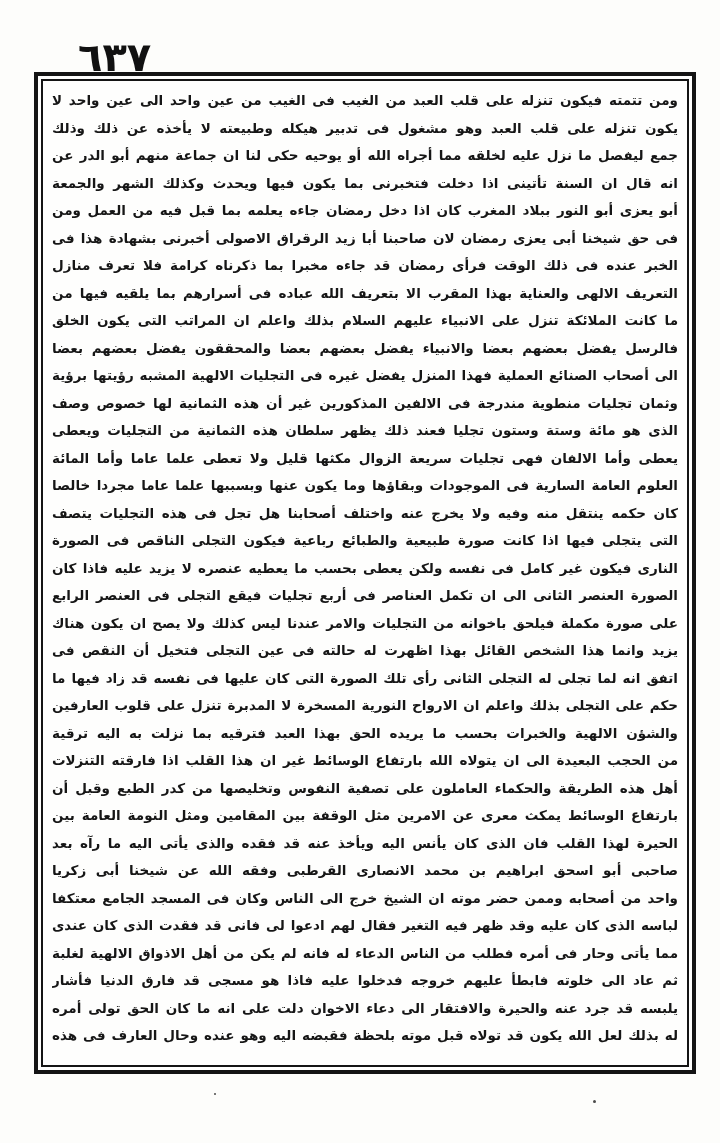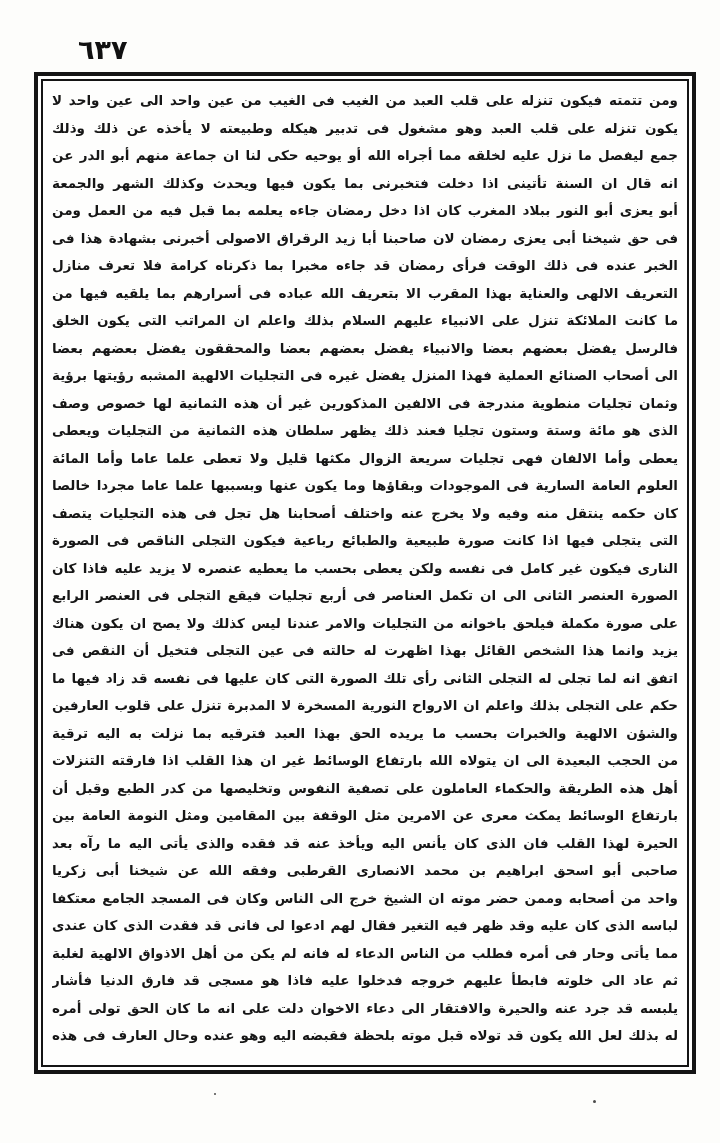--- a/index.html
+++ b/index.html
@@ -5,21 +5,21 @@
   html,body{margin:0;padding:0;}
   body{
     width:720px;height:1143px;position:relative;
     background:#fdfdfb;
     font-family:"DejaVu Sans", sans-serif;
     color:#161616;
     overflow:hidden;
   }
   .page-number{
     position:absolute;top:34px;left:78px;
-    font-size:27px;font-weight:bold;color:#111;
+    font-size:40px;font-weight:bold;color:#111;
     letter-spacing:2px;
     direction:rtl;
   }
   .frame-outer{
     position:absolute;left:34px;top:72px;width:662px;height:1002px;
     border:4px solid #141414;box-sizing:border-box;
     background:#fefefd;
   }
   .frame-inner{
     position:absolute;top:3px;left:3px;right:3px;bottom:3px;

